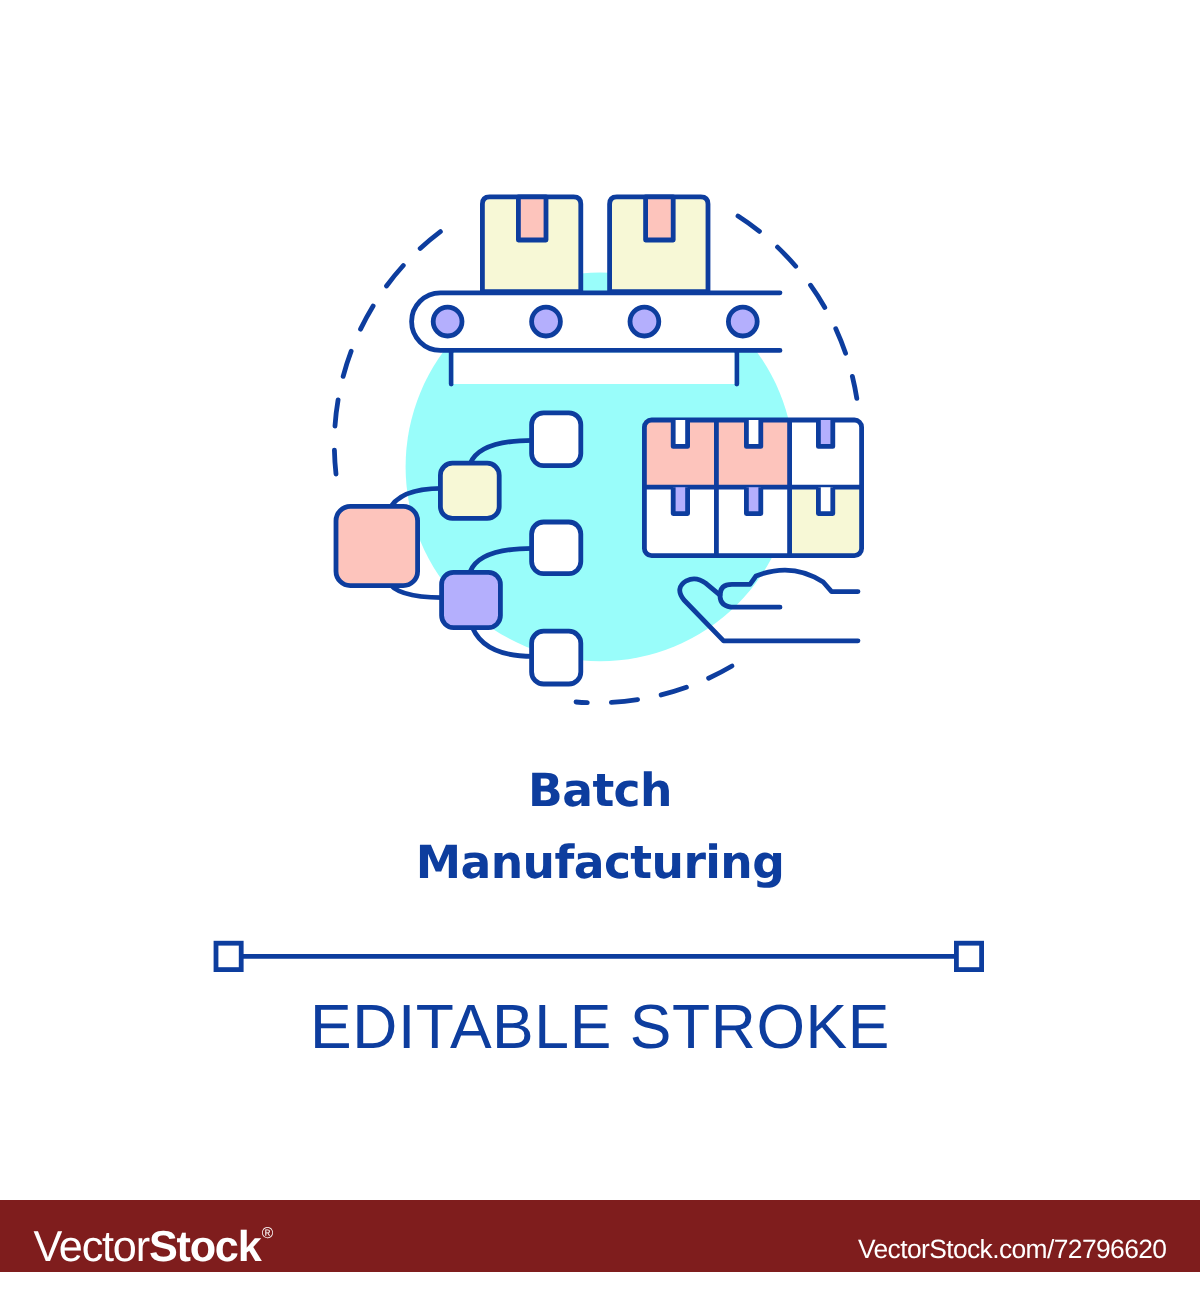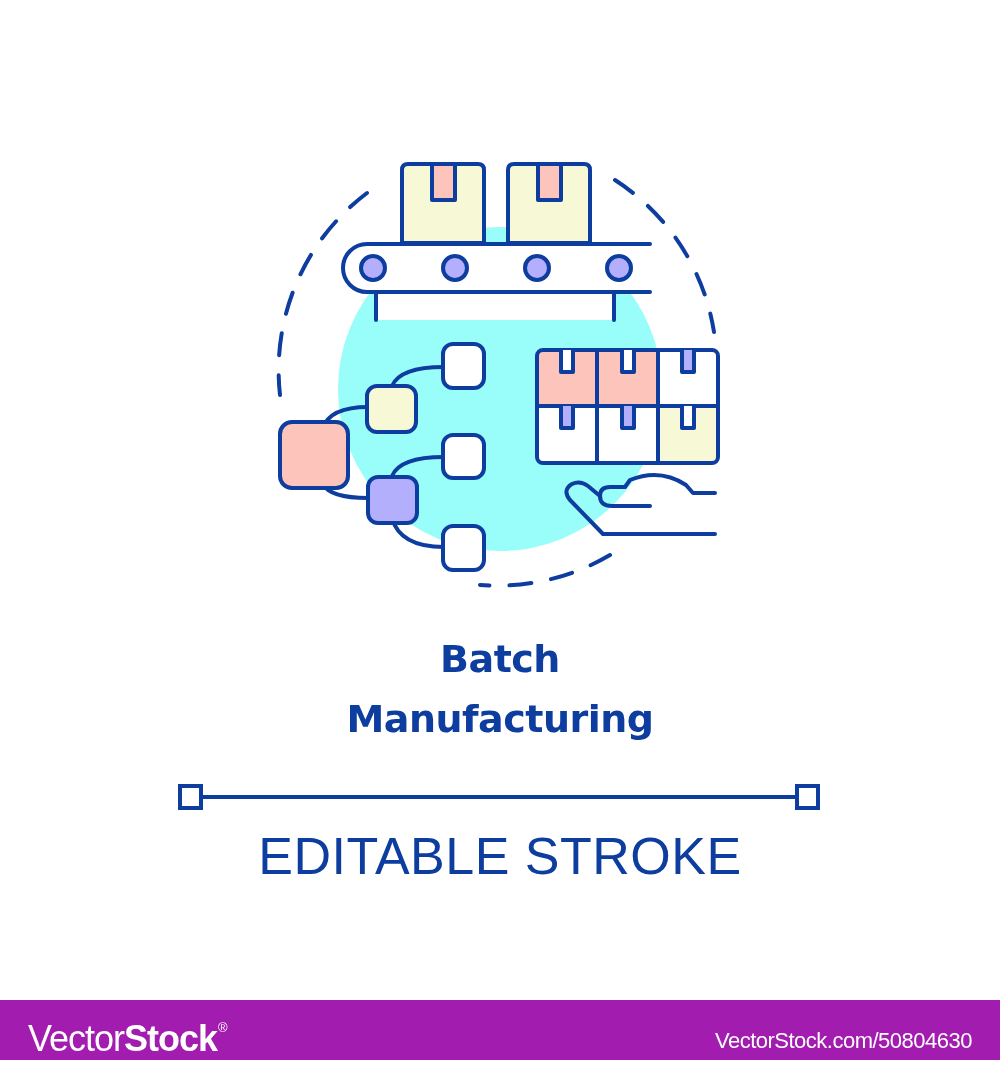--- a/index.html
+++ b/index.html
@@ -3,21 +3,21 @@
 <meta charset="utf-8">
 <style>
   html, body { margin: 0; padding: 0; }
   body { width: 1000px; height: 1080px; background: #ffffff; position: relative; overflow: hidden; font-family: "Liberation Sans", sans-serif; }
   .illustration { position: absolute; left: 0; top: 0; width: 1000px; height: 600px; }
   .title { position: absolute; left: 0; width: 1000px; text-align: center; font-family: "DejaVu Sans", sans-serif; font-weight: bold; font-size: 38px; letter-spacing: -0.5px; line-height: 52px; color: #0d3d9e; }
   .title.l1 { top: 633px; }
   .title.l2 { top: 693px; }
   .stroke-line { position: absolute; left: 0; top: 780px; width: 1000px; height: 40px; }
   .subtitle { position: absolute; left: 0; top: 826px; width: 1000px; text-align: center; font-family: "Liberation Sans", sans-serif; font-size: 52px; color: #0d3d9e; letter-spacing: 0.5px; line-height: 60px; }
-  .footer { position: absolute; left: 0; top: 1000px; width: 1000px; height: 60px; background: #a21caf; }
+  .footer { position: absolute; left: 0; top: 1000px; width: 1000px; height: 60px; background: #7f1d1d; }
   .brand { position: absolute; left: 28px; top: 18px; color: #ffffff; font-family: "Liberation Sans", sans-serif; font-size: 36px; letter-spacing: -1px; }
   .brand .light { font-weight: normal; }
   .brand .bold { font-weight: bold; }
   .brand sup { font-size: 13px; vertical-align: top; position: relative; top: 2px; margin-left: 1px; }
   .ref { position: absolute; right: 28px; top: 28px; color: #ffffff; font-family: "Liberation Sans", sans-serif; font-size: 22px; letter-spacing: -0.5px; }
 </style>
 </head>
 <body>
 
 <svg class="illustration" viewBox="0 0 1000 600" xmlns="http://www.w3.org/2000/svg">
@@ -99,14 +99,14 @@
   <rect x="180" y="6" width="21" height="22" fill="#ffffff" stroke="#0d3d9e" stroke-width="4"></rect>
   <rect x="797" y="6" width="21" height="22" fill="#ffffff" stroke="#0d3d9e" stroke-width="4"></rect>
 </svg>
 
 <div class="subtitle">EDITABLE STROKE</div>
 
 <div class="footer">
   <div class="brand">
     <span class="light">Vector</span><span class="bold">Stock</span><sup>®</sup>
   </div>
-  <div class="ref">VectorStock.com/50804630</div>
+  <div class="ref">VectorStock.com/72796620</div>
 </div>
 
 </body></html>

